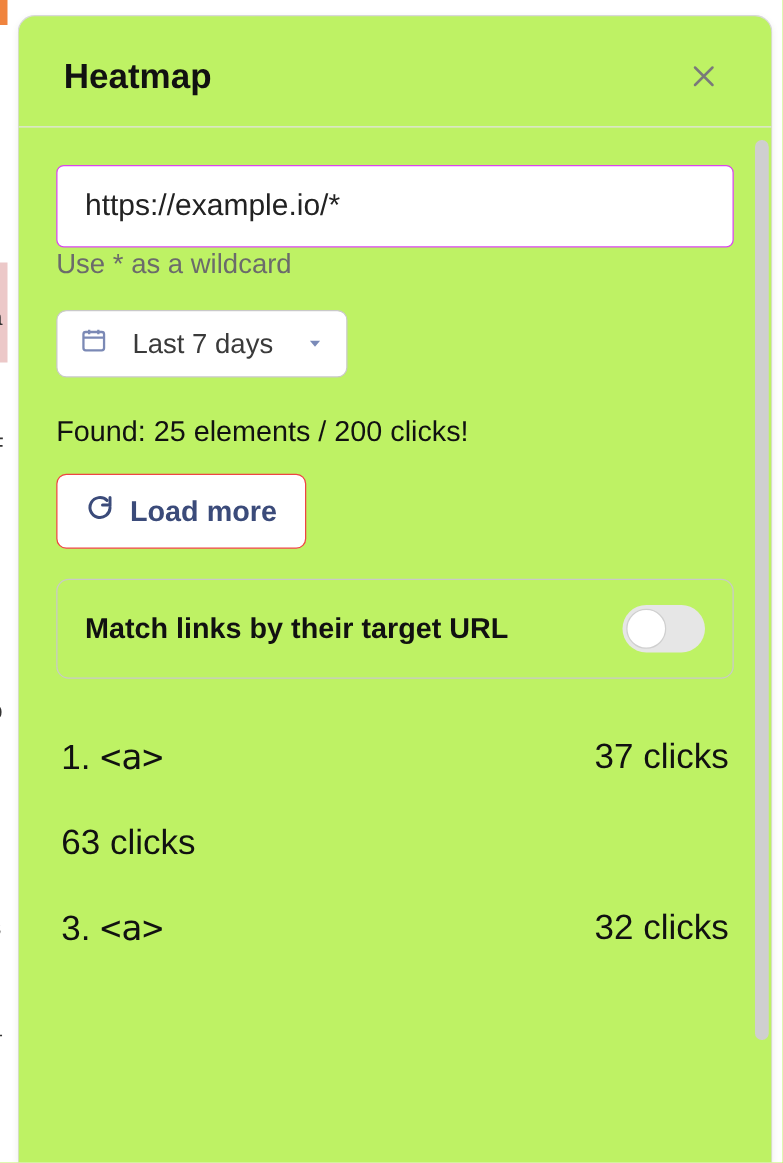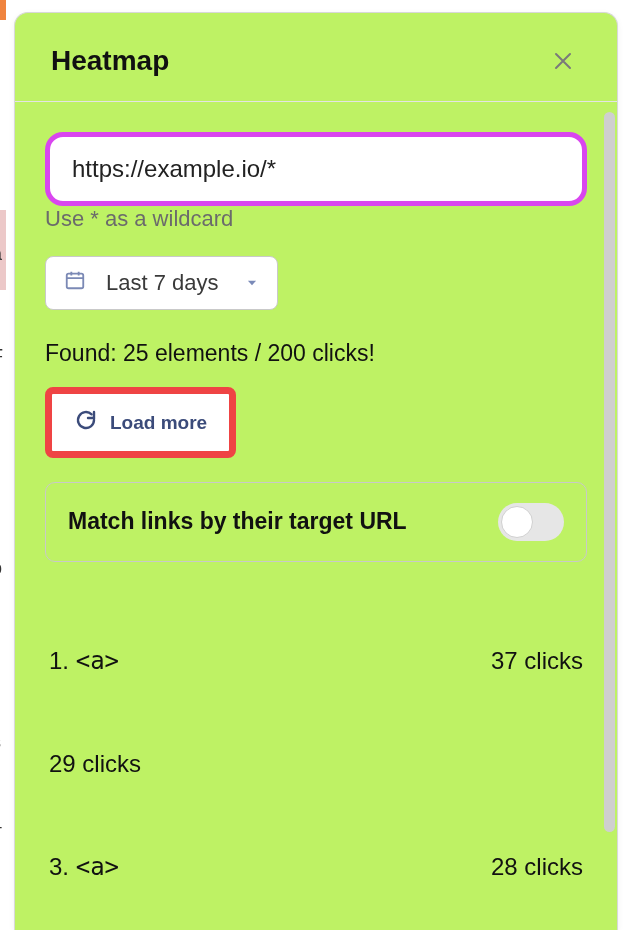--- a/index.html
+++ b/index.html
@@ -69,22 +69,22 @@
       overflow: hidden;
     }
     .panel-body {
       padding: 30px 30px 20px 30px;
       height: 100%;
     }
     .url-input {
       width: 100%;
       font-size: 24px;
       padding: 18px 22px;
-      border: 5px solid #d946ef;
-      border-radius: 18px;
+      border: 1px solid #d946ef;
+      border-radius: 6px;
       color: #222;
       background: #fff;
     }
     .helper {
       font-size: 22px;
       color: #6b6b6b;
     }
     .date-select {
       margin-top: 24px;
       display: inline-flex;
@@ -103,24 +103,24 @@
     .found-text {
       margin-top: 30px;
       font-size: 23px;
       color: #111;
     }
     .load-more-btn {
       margin-top: 20px;
       display: inline-flex;
       align-items: center;
       gap: 12px;
-      border: 7px solid #ef4444;
+      border: 1px solid #ef4444;
       border-radius: 8px;
       padding: 14px 22px;
-      font-size: 19px;
+      font-size: 23px;
       font-weight: 600;
       color: #3b4b7a;
       background: #fff;
       cursor: pointer;
     }
     .toggle-card {
       margin-top: 24px;
       border: 1px solid #c9c9c9;
       border-radius: 10px;
       padding: 20px 22px;
@@ -155,35 +155,34 @@
       border-radius: 50%;
       background: #fff;
       border: 1px solid #d0d0d0;
     }
     .results {
       margin-top: 28px;
     }
     .result-row {
       display: flex;
       justify-content: space-between;
-      align-items: flex-end;
-      font-size: 24px;
+      align-items: flex-start;
+      font-size: 28px;
       color: #111;
       padding: 18px 4px;
       cursor: pointer;
     }
     .result-row .elname {
       display: inline;
     }
     .result-row .tag {
       font-family: ui-monospace, SFMono-Regular, Menlo, Consolas, monospace;
     }
     .result-row .count {
       white-space: nowrap;
-      margin-top: 39px;
     }
     .scrollbar {
       position: absolute;
       right: 2px;
       top: 10px;
       width: 11px;
       height: 720px;
       background: #cfcfcf;
       border-radius: 6px;
     }
@@ -250,24 +249,24 @@
           <span class="knob"></span>
         </button>
       </div>
 
       <div class="results" id="results">
           <div class="result-row">
             <span class="elname"><span>1. </span><span class="tag">&lt;a&gt;</span></span>
             <span class="count">37 clicks</span>
           </div>
           <div class="result-row">
-            <span class="count">29 clicks</span>
+            <span class="count">63 clicks</span>
           </div>
           <div class="result-row">
             <span class="elname"><span>3. </span><span class="tag">&lt;a&gt;</span></span>
-            <span class="count">28 clicks</span>
+            <span class="count">32 clicks</span>
           </div>
         </div>
 
     </div>
     <div class="scrollbar"></div>
   </div>
 </div>
 
 </body></html>

